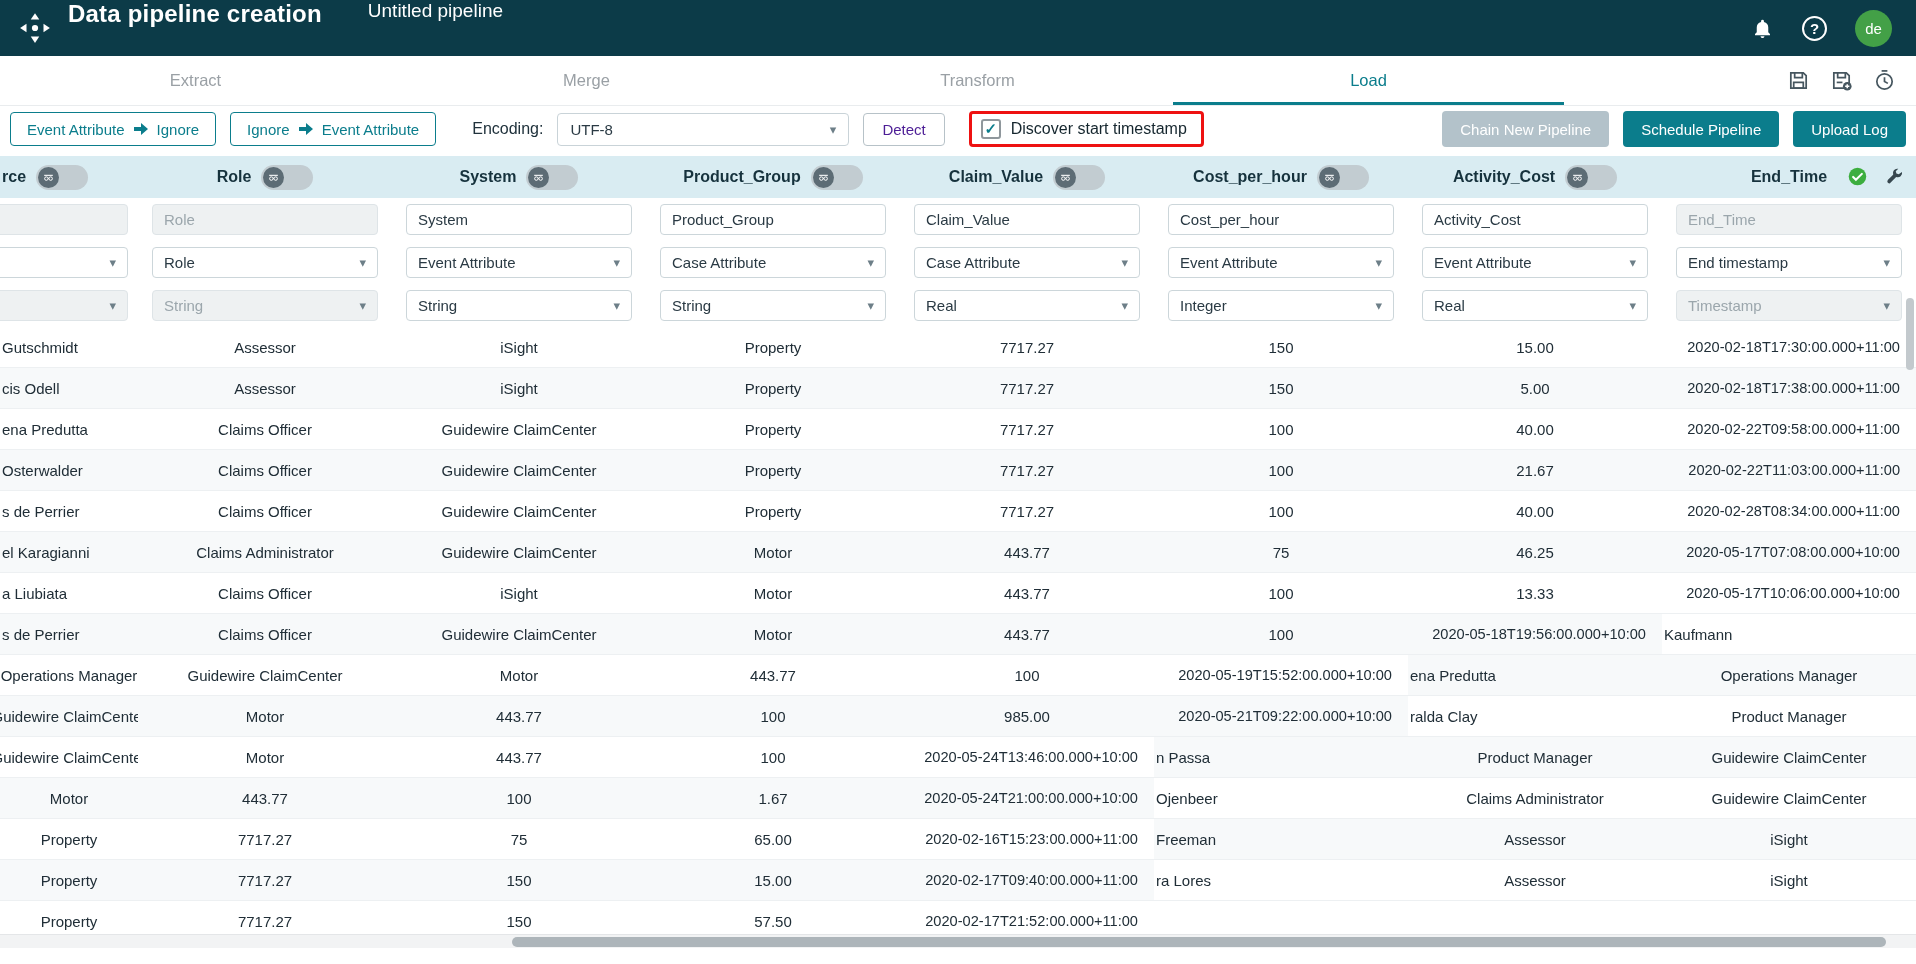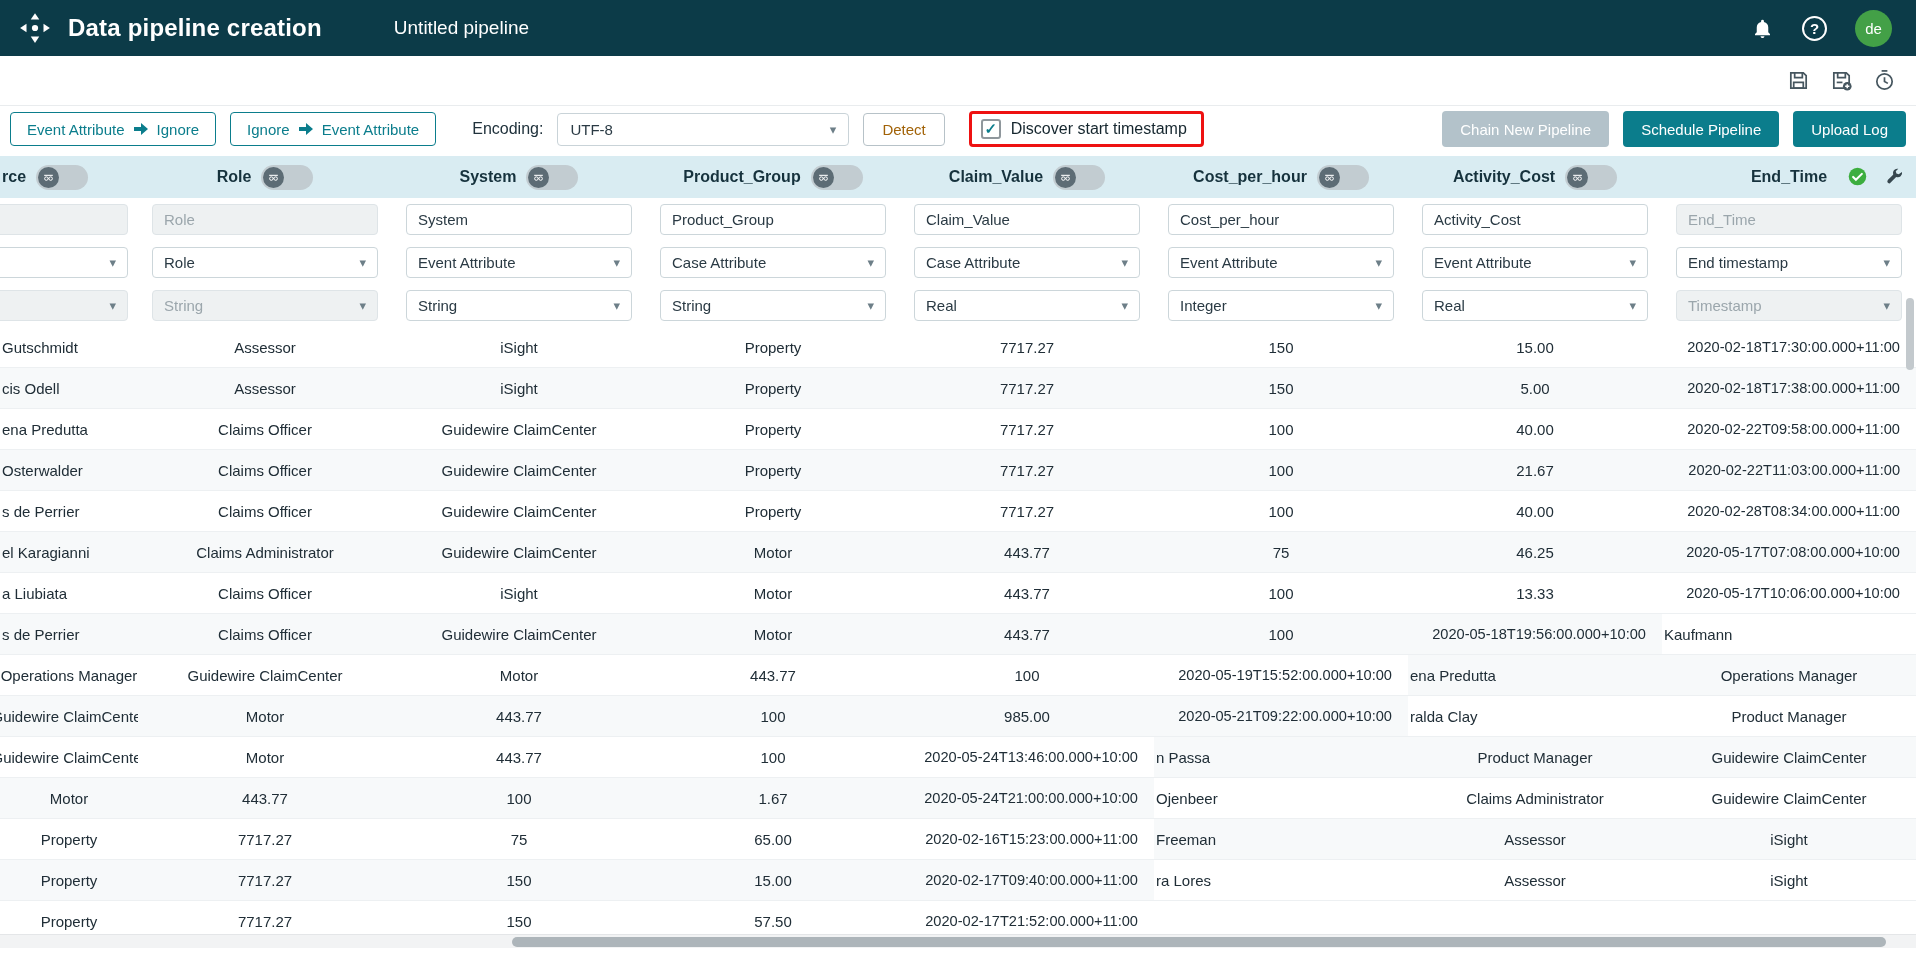--- a/index.html
+++ b/index.html
@@ -1,41 +1,41 @@
 <!DOCTYPE html>
 <html style="--topbar: #0c3b48; --accent: #0b7d8c; --header_bg: #d9ecf2; --highlight: #ee1111; --button_disabled: #b3c2ca; --avatar: #43a047; --check_green: #3cae3f;"><head>
 <meta charset="utf-8">
 <style>
   *{box-sizing:border-box;margin:0;padding:0}
   html,body{width:1916px;height:964px}
   body{font-family:"Liberation Sans",sans-serif;overflow:hidden;background:#fff;position:relative}
 
   
-  .topbar{height:56px;background:var(--topbar);display:flex;align-items:center;padding:0 24px 0 18px;color:#fff}
+  .topbar{height:56px;background:var(--topbar);display:flex;padding:0 24px 0 18px;color:#fff}
   .logo{display:flex;align-items:center;margin-right:16px}
   .app-title{font-size:24px;font-weight:700;letter-spacing:.2px}
-  .pipeline-name{font-size:19px;margin-left:72px;font-weight:400}
+  .pipeline-name{font-size:19px;margin-left:46px;font-weight:400}
   .topbar-right{margin-left:auto;display:flex;align-items:center;gap:28px}
   .help{width:25px;height:25px;border:2px solid #fff;border-radius:50%;display:flex;align-items:center;justify-content:center;font-size:15px;font-weight:700}
   .avatar{width:37px;height:37px;border-radius:50%;background:var(--avatar);display:flex;align-items:center;justify-content:center;font-size:15px;font-weight:400}
 
   
   .tabbar{height:50px;display:flex;border-bottom:1px solid #e9ecee;background:#fff}
   .tabs{width:1564px;display:flex}
   .tab{flex:1;display:flex;align-items:center;justify-content:center;font-size:16.5px;color:#9aa0a5;border-bottom:3px solid transparent;padding-top:3px;cursor:pointer}
   .tab.active{color:var(--accent);border-bottom-color:var(--accent)}
   .tab-icons{flex:1;display:flex;align-items:center;justify-content:flex-end;gap:20px;padding-right:20px}
   .tab-icons span{display:flex}
 
   
   .toolbar{height:46px;display:flex;align-items:center;gap:14px;padding:0 10px}
   .map-btn{display:inline-flex;align-items:center;gap:9px;height:34px;padding:0 16px;border:1px solid var(--accent);border-radius:4px;background:#fff;color:var(--accent);font-size:15px;font-weight:500;font-family:inherit;cursor:pointer}
   .enc-label{font-size:16px;color:#20323c;margin-left:22px}
   .enc-select{width:292px;height:33px;border:1px solid #c9d3d8;border-radius:4px;display:flex;align-items:center;justify-content:space-between;padding:0 12px;font-size:15px;color:#2a3a44;background:#fff;cursor:pointer}
-  .detect-btn{height:33px;padding:0 18px;border:1px solid #b7c2c8;border-radius:4px;background:#fff;font-size:15px;color:#a16207;font-family:inherit;cursor:pointer}
+  .detect-btn{height:33px;padding:0 18px;border:1px solid #b7c2c8;border-radius:4px;background:#fff;font-size:15px;color:#4c1d95;font-family:inherit;cursor:pointer}
   .discover-wrap{display:flex;align-items:center;gap:10px;border:3px solid var(--highlight);border-radius:4px;padding:5px 14px 5px 9px;margin-left:10px}
   .checkbox{width:20px;height:20px;border:2px solid #8f979c;border-radius:3px;display:flex;align-items:center;justify-content:center;color:var(--accent);font-size:15px;font-weight:700;background:#fff;cursor:pointer}
   .discover-label{font-size:16px;color:#15262e}
   .action-btn{height:36px;padding:0 18px;border:none;border-radius:4px;background:var(--accent);color:#fff;font-size:15px;font-weight:500;font-family:inherit;cursor:pointer}
   .action-btn.disabled{background:var(--button_disabled);cursor:default}
   .chain-btn{margin-left:auto}
 
   
   #grid{display:grid;grid-template-columns:138px repeat(7,1fr);margin-top:4px}
   .th{height:42px;background:var(--header_bg);display:flex;align-items:center;justify-content:center;gap:10px;font-size:16px;font-weight:700;color:#16323d;position:relative;white-space:nowrap}
@@ -84,20 +84,26 @@
       <svg width="23" height="23" viewBox="0 0 24 24" fill="#fff">
           <path d="M12 22c1.1 0 2-.9 2-2h-4c0 1.1.9 2 2 2zm6-6v-5a6 6 0 0 0-4.5-5.8v-.8a1.5 1.5 0 1 0-3 0v.8A6 6 0 0 0 6 11v5l-1.8 1.8V19h15.6v-1.2z"></path>
         </svg>
     </span>
     <span class="help">?</span>
     <span class="avatar">de</span>
   </div>
 </div>
 
 <div class="tabbar">
+  <div class="tabs">
+    <div class="tab">Extract</div>
+    <div class="tab">Merge</div>
+    <div class="tab">Transform</div>
+    <div class="tab active">Load</div>
+  </div>
   <div class="tab-icons">
     <span>
       <svg width="23" height="23" viewBox="0 0 24 24" fill="none" stroke="#46565f" stroke-width="1.8">
           <path d="M4 4h13l3 3v13H4z"></path>
           <path d="M8 4v5h8V4"></path>
           <path d="M7 14h10v6H7z"></path>
         </svg>
     </span>
     <span>
       <svg width="23" height="23" viewBox="0 0 24 24" fill="none" stroke="#46565f" stroke-width="1.8">

